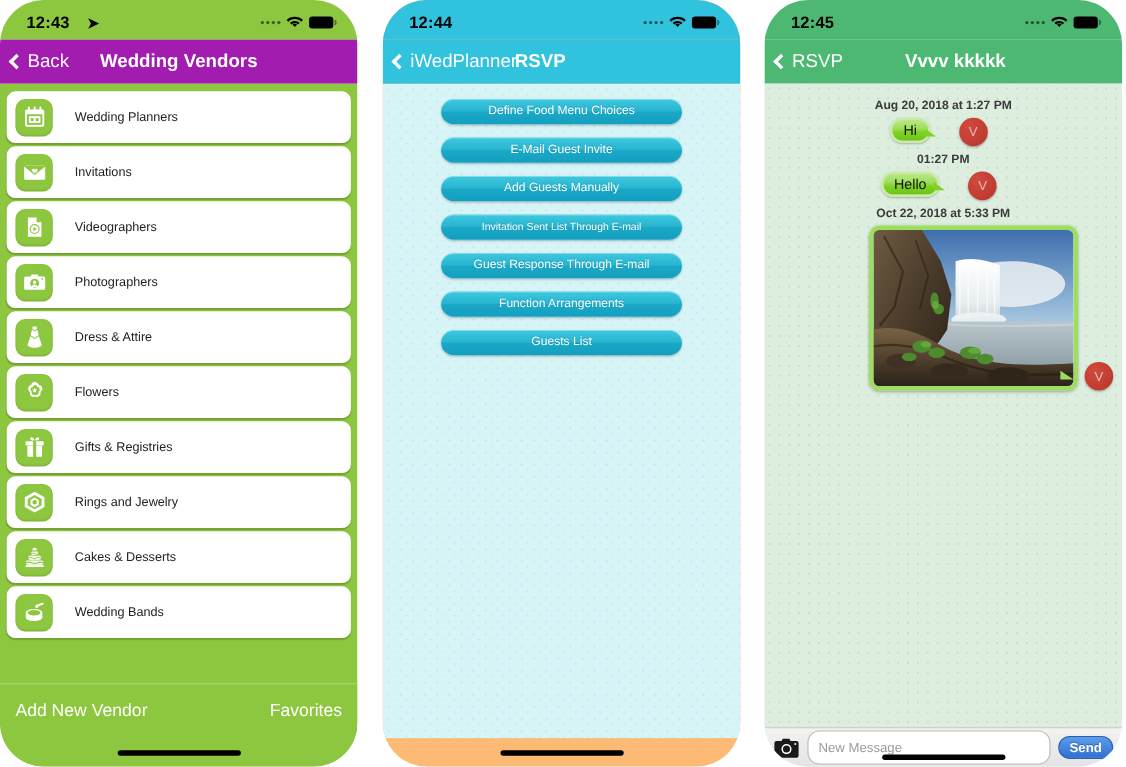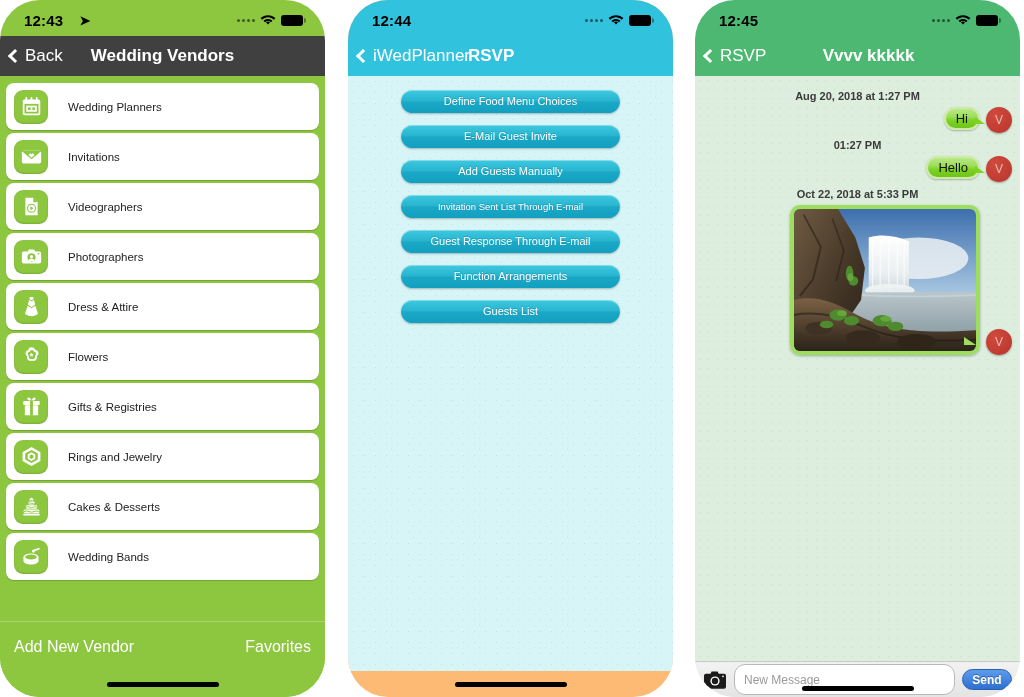--- a/index.html
+++ b/index.html
@@ -61,21 +61,21 @@
     position:absolute; left:0; right:0; text-align:center;
     font-size:17px; font-weight:bold; pointer-events:none;
   }
   #phone2 .nav-title, #phone3 .nav-title { text-align:center; }
   #phone1 .nav-title { left: 60px; right: 60px; }
   #phone2 .nav-title { left: 120px; right: 60px; text-align:left; }
   #phone3 .nav-title { left: 90px; right: 68px; text-align:center; }
 
   
   #phone1 .statusbar { background:#8dc63f; color:#000; }
-  #phone1 .navbar { background:#404040; }
+  #phone1 .navbar { background:#a21caf; }
   #phone1 .body {
     flex:1 1 auto; background:#8dc63f; overflow:hidden;
     display:flex; flex-direction:column;
   }
   .vendor-list { flex:1 1 auto; overflow:hidden; padding: 4px 0 0 0; }
   .vendor-row {
     background:#fff; margin: 3px 6px; border-radius:8px;
     height: 47px; display:flex; align-items:center; padding-left:8px;
     box-shadow: 0 1px 1px rgba(0,0,0,.18);
   }
@@ -135,22 +135,22 @@
       radial-gradient(circle, rgba(150,185,160,.30) 0.8px, transparent 0.9px);
     background-size: 9px 9px;
     overflow:hidden; position:relative;
     padding-top: 8px;
   }
   .chat-time {
     text-align:center; font-size:11px; font-weight:bold; color:#3a3a3a;
     margin: 6px 0 5px 0;
   }
   .msg-row {
-    display:flex; justify-content:flex-end; align-items:flex-start;
-    padding-right:8px; margin-bottom: 2px;
+    display:flex; justify-content:center; align-items:flex-start;
+    padding-right:8px; margin-bottom: 2px; gap: 20px;
   }
   .bubble {
     position:relative;
     background: linear-gradient(to bottom, #b8e986 0%, #9ede5e 40%, #7ed321 60%, #6cc419 100%);
     border: 2px solid #cfe9a8;
     border-radius: 12px;
     padding: 2px 10px;
     font-size: 13px; color:#111;
     box-shadow: 0 1px 2px rgba(0,0,0,.25);
     margin-right: 6px;

